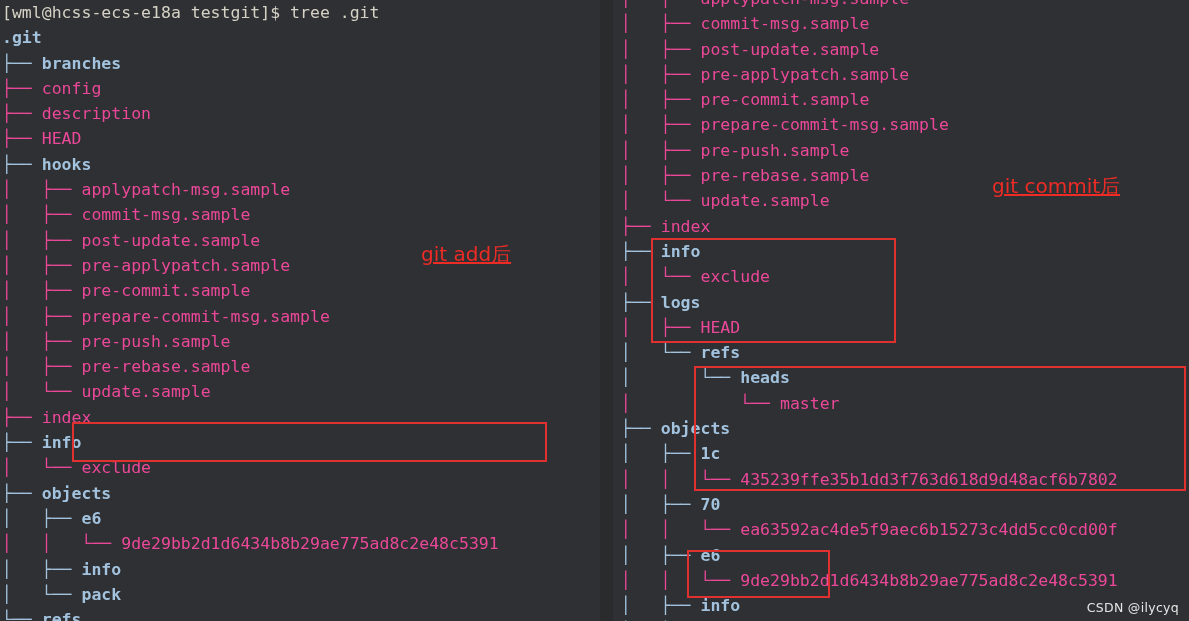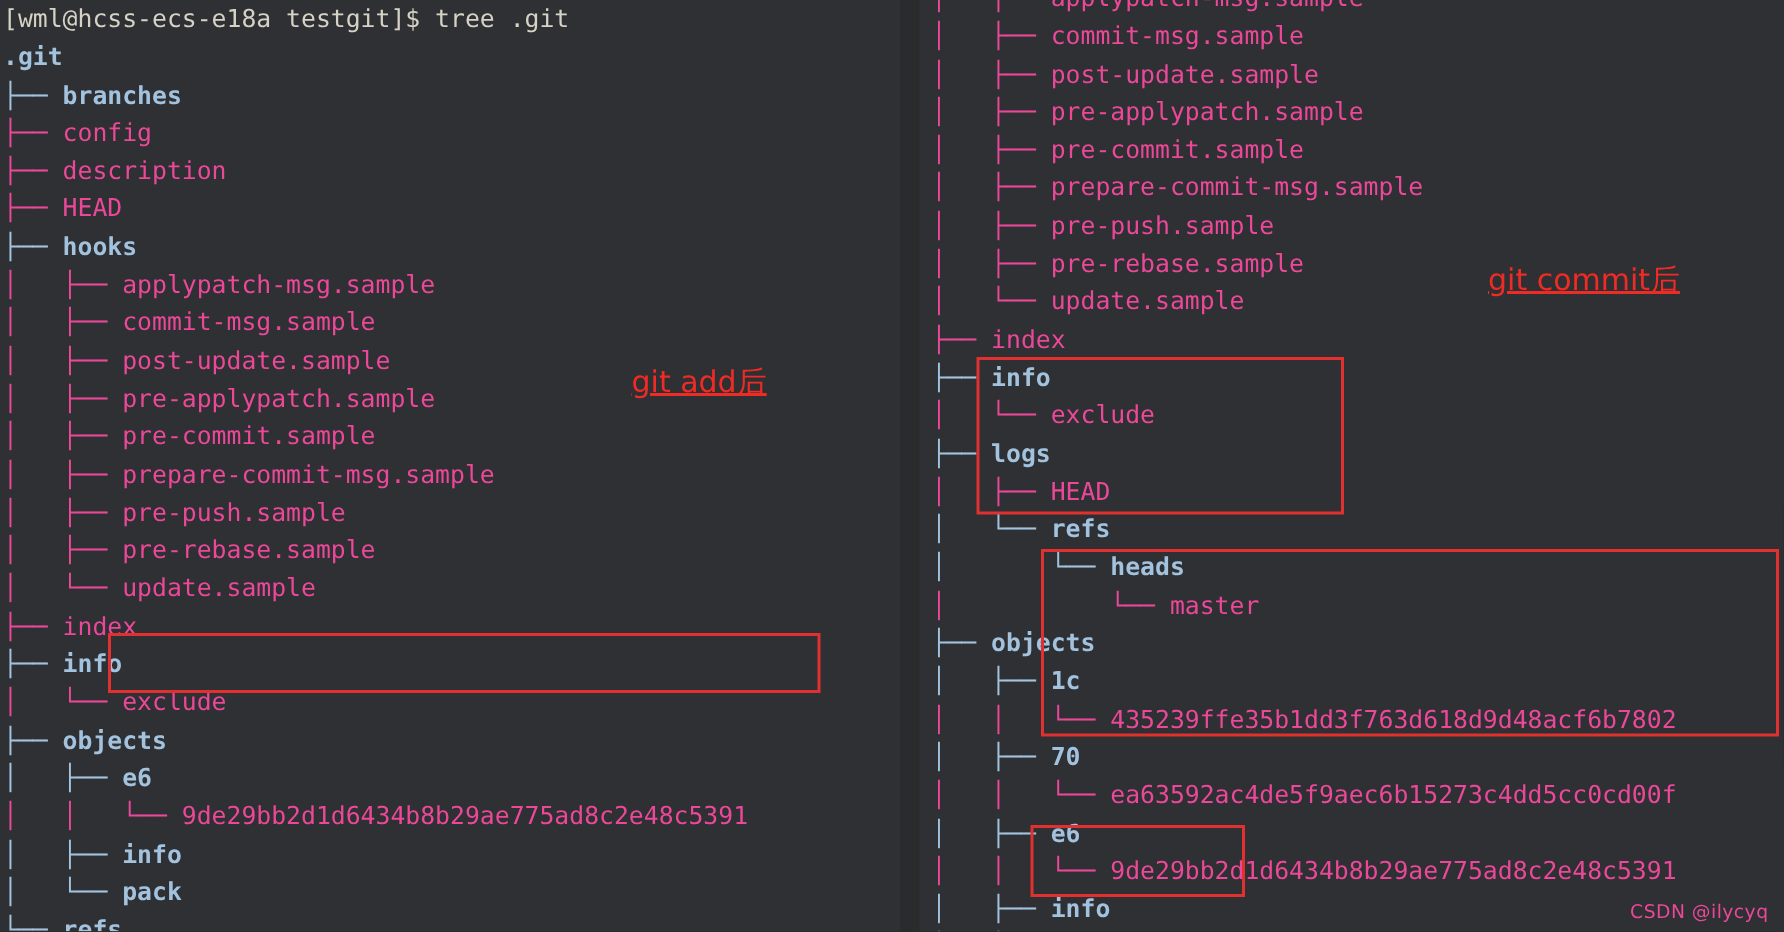--- a/index.html
+++ b/index.html
@@ -74,21 +74,21 @@
     line-height: 22px;
     white-space: nowrap;
     text-decoration: underline;
   }
 
   
   #watermark {
     position: absolute;
     right: 10px;
     bottom: 6px;
-    color: #ec4899;
+    color: #e5e5e5;
     font-family: "DejaVu Sans", "Liberation Sans", sans-serif;
     font-size: 12.5px;
     letter-spacing: 0.3px;
     text-align: center;
   }
 </style>
 </head>
 <body>
 
 <div id="screen">

